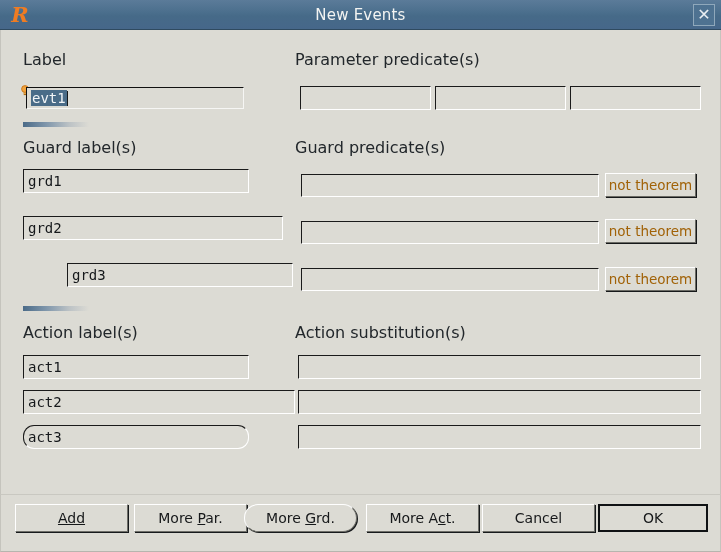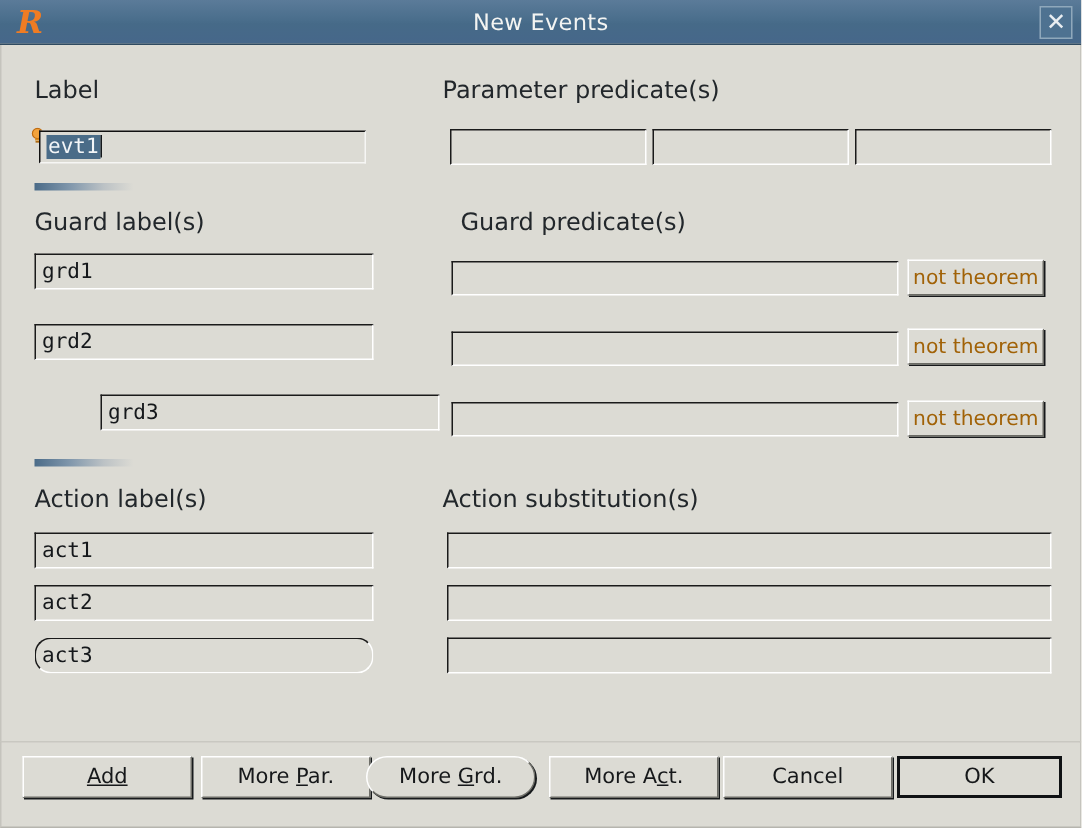--- a/index.html
+++ b/index.html
@@ -238,43 +238,43 @@
       <span class="ftext"><span class="sel">evt1</span><span class="caret"></span></span>
     </div>
 
     <div class="field" style="left:299px; top:56px; width:131px; height:24px; line-height:23px;"><span class="ftext"></span></div>
     <div class="field" style="left:434px; top:56px; width:131px; height:24px; line-height:23px;"><span class="ftext"></span></div>
     <div class="field" style="left:569px; top:56px; width:131px; height:24px; line-height:23px;"><span class="ftext"></span></div>
 
     <div class="separator" style="left:22px; top:92px; width:66px;"></div>
 
     <div class="section-label" style="left:22px; top:108px;">Guard label(s)</div>
-    <div class="section-label" style="left:306px; top:108px;">Guard predicate(s)</div>
+    <div class="section-label" style="left:294px; top:108px;">Guard predicate(s)</div>
 
     <div class="field" style="left:22px; top:139px; width:226px; height:24px; line-height:23px;"><span class="ftext">grd1</span></div>
     <div class="field" style="left:300px; top:144px; width:298px; height:23px; line-height:22px;"><span class="ftext"></span></div>
     <div class="tbtn" style="left:604px; top:143px; width:91px; height:24px; line-height:22px;"><span>not theorem</span></div>
 
-    <div class="field" style="left:22px; top:186px; width:226px; height:24px; line-height:23px;"><span class="ftext">grd2</span></div>
+    <div class="field" style="left:22px; top:186px; width:260px; height:24px; line-height:23px;"><span class="ftext">grd2</span></div>
     <div class="field" style="left:300px; top:191px; width:298px; height:23px; line-height:22px;"><span class="ftext"></span></div>
     <div class="tbtn" style="left:604px; top:189px; width:91px; height:24px; line-height:22px;"><span>not theorem</span></div>
 
     <div class="field" style="left:22px; top:233px; width:226px; height:24px; line-height:23px;margin-left:44px;"><span class="ftext">grd3</span></div>
     <div class="field" style="left:300px; top:238px; width:298px; height:23px; line-height:22px;"><span class="ftext"></span></div>
     <div class="tbtn" style="left:604px; top:237px; width:91px; height:24px; line-height:22px;"><span>not theorem</span></div>
 
     <div class="separator" style="left:22px; top:276px; width:66px;"></div>
 
     <div class="section-label" style="left:22px; top:293px;">Action label(s)</div>
     <div class="section-label" style="left:294px; top:293px;">Action substitution(s)</div>
 
     <div class="field" style="left:22px; top:325px; width:226px; height:24px; line-height:23px;"><span class="ftext">act1</span></div>
     <div class="field" style="left:297px; top:325px; width:403px; height:24px; line-height:23px;"><span class="ftext"></span></div>
 
-    <div class="field" style="left:22px; top:360px; width:226px; height:24px; line-height:23px;"><span class="ftext">act2</span></div>
+    <div class="field" style="left:22px; top:360px; width:272px; height:24px; line-height:23px;"><span class="ftext">act2</span></div>
     <div class="field" style="left:297px; top:360px; width:403px; height:24px; line-height:23px;"><span class="ftext"></span></div>
 
     <div class="field" style="left:22px; top:395px; width:226px; height:24px; line-height:23px;border-radius:11px;"><span class="ftext">act3</span></div>
     <div class="field" style="left:297px; top:395px; width:403px; height:24px; line-height:23px;"><span class="ftext"></span></div>
 
   </div>
 
   <div id="buttonbar">
 
     <div class="dlgbtn" style="left:14px; width:113px;">

